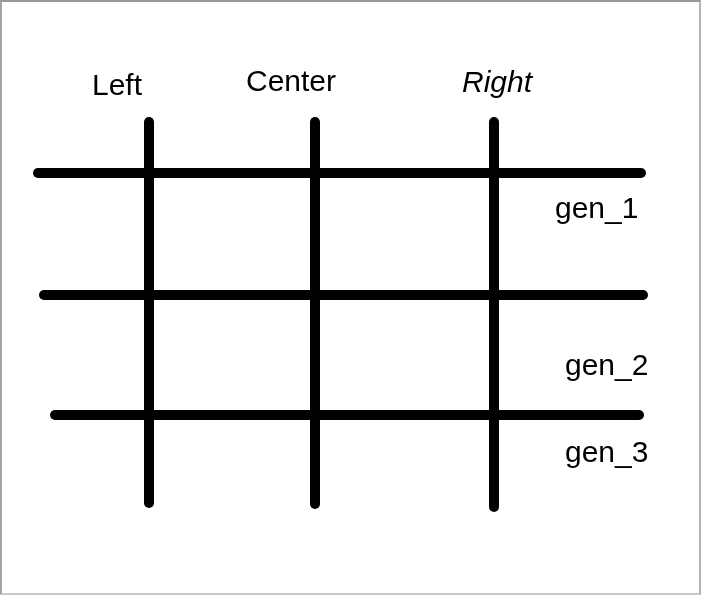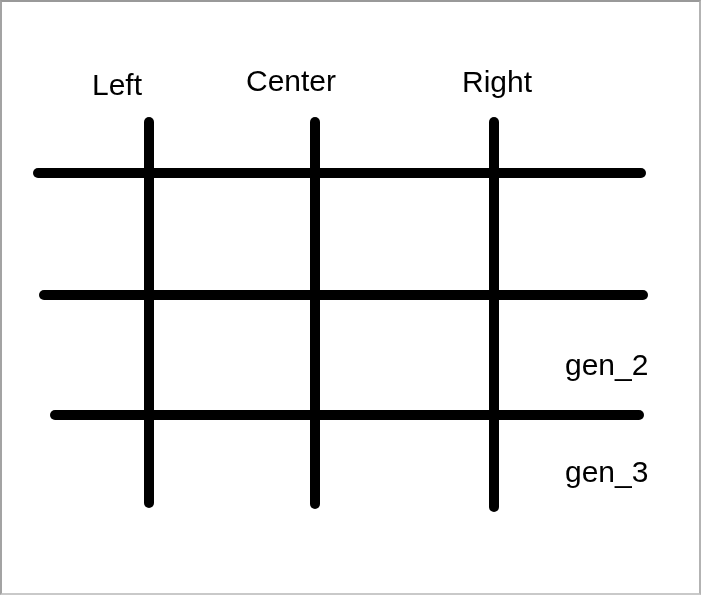--- a/index.html
+++ b/index.html
@@ -53,18 +53,19 @@
     <line class="grid-line" x1="313" y1="120" x2="313" y2="502"></line>
     <line class="grid-line" x1="492" y1="120" x2="492" y2="505"></line>
 
     <line class="grid-line" x1="36" y1="171" x2="639" y2="171"></line>
     <line class="grid-line" x1="42" y1="293" x2="641" y2="293"></line>
     <line class="grid-line" x1="53" y1="413" x2="637" y2="413"></line>
   </svg>
 
   <span class="diagram-label" style="left:90px;  top:68px;">Left</span>
   <span class="diagram-label" style="left:244px; top:64px;">Center</span>
-  <span class="diagram-label" style="left:460px; top:65px;">Right</span>
+  <span class="diagram-label" style="left:460px; top:65px;font-style:italic;">Right</span>
 
+  <span class="diagram-label" style="left:553px; top:191px;">gen_1</span>
   <span class="diagram-label" style="left:563px; top:320px;margin-top:28px;">gen_2</span>
-  <span class="diagram-label" style="left:563px; top:435px;margin-top:20px;">gen_3</span>
+  <span class="diagram-label" style="left:563px; top:435px;">gen_3</span>
 
 </div>
 
 </body></html>

